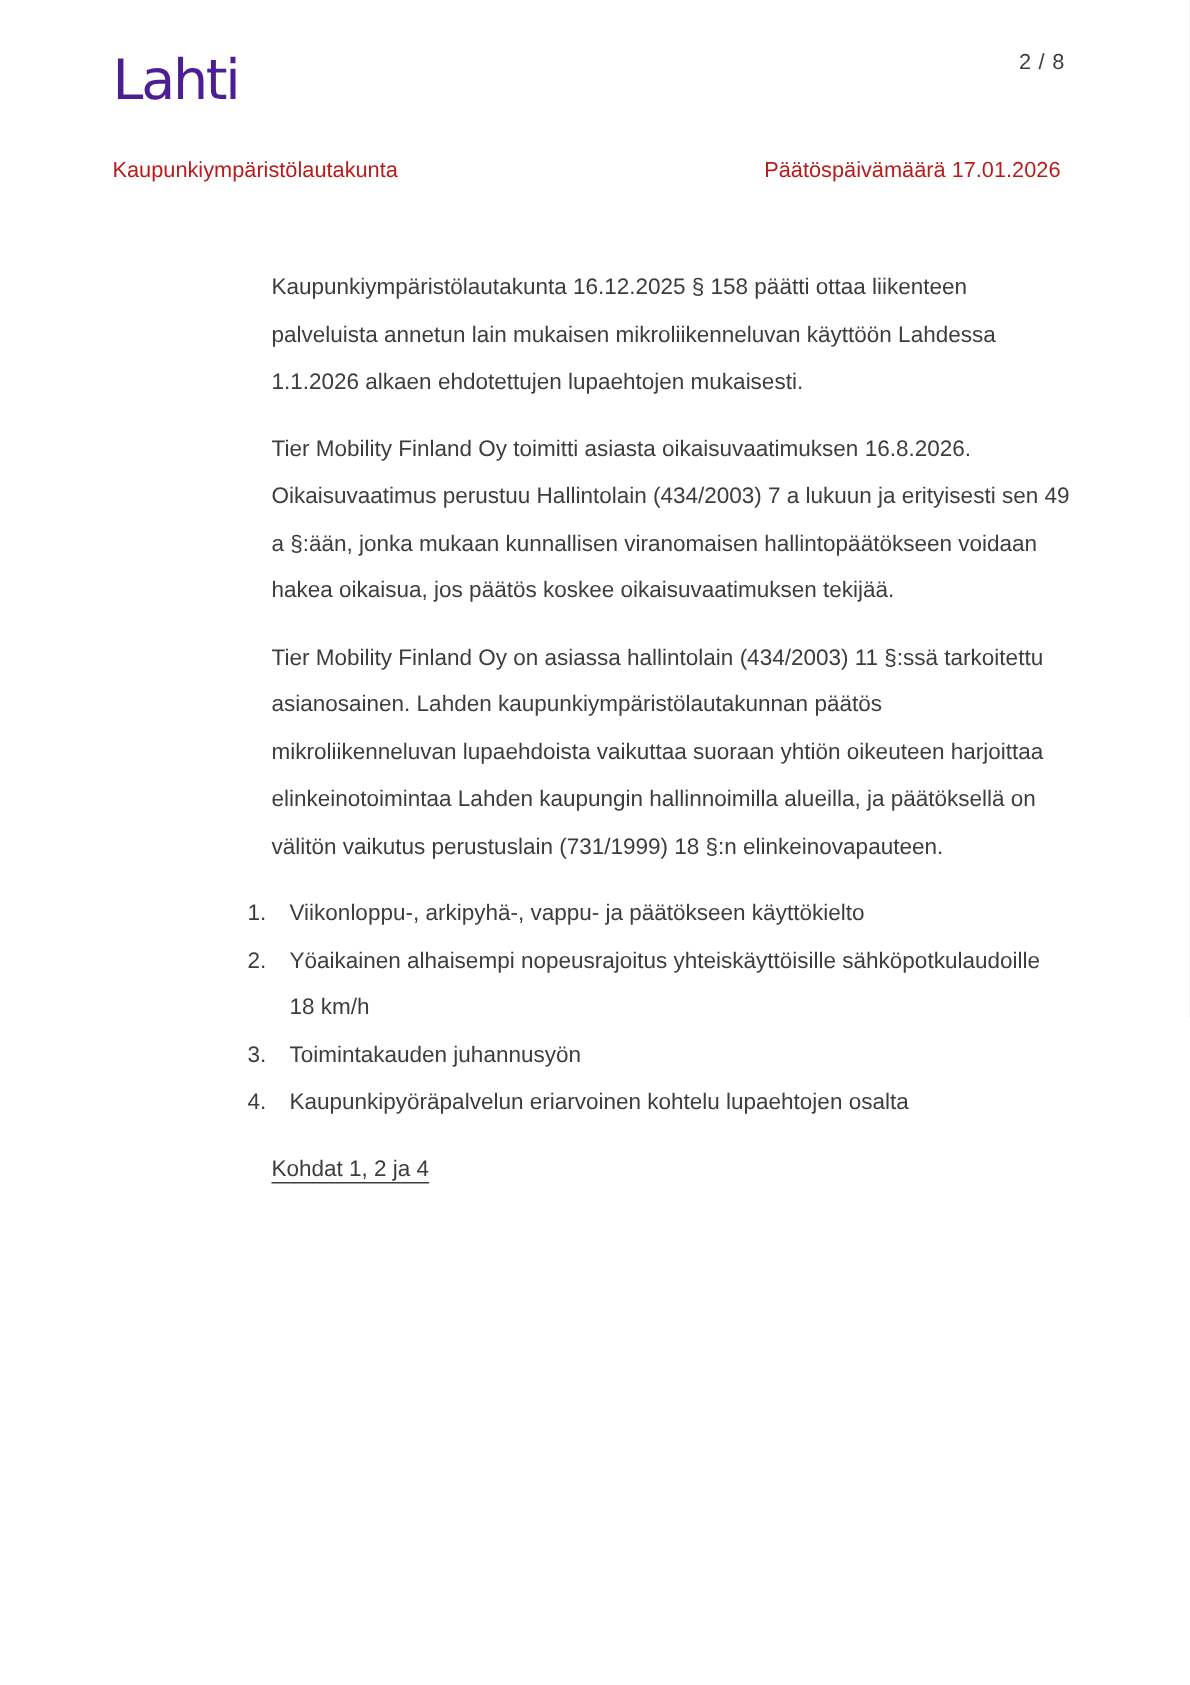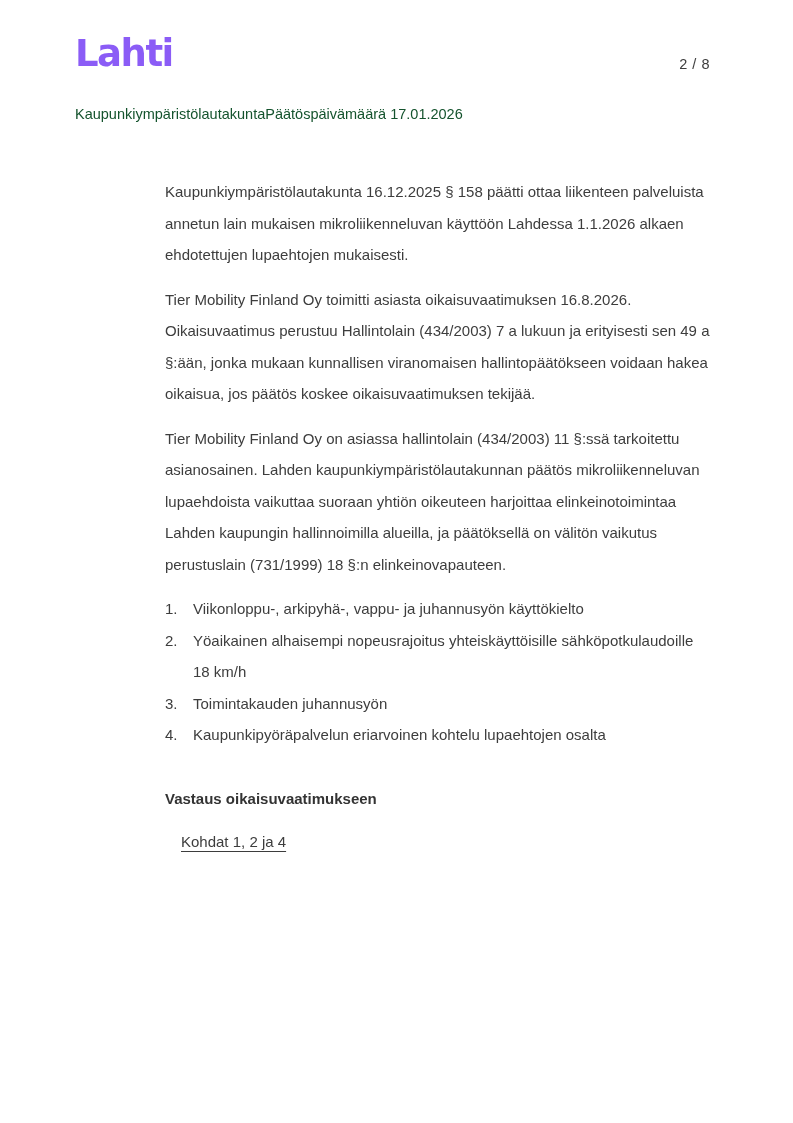--- a/index.html
+++ b/index.html
@@ -23,54 +23,55 @@
     position: absolute;
     top: 34px;
     left: 75px;
     right: 83px;
     display: flex;
     justify-content: space-between;
     align-items: flex-start;
   }
   .logo {
     font-family: "DejaVu Sans", sans-serif;
-    font-weight: bold;
+    font-weight: normal;
     font-size: 37px;
     line-height: 1.1;
     letter-spacing: -1.5px;
-    color: #8b5cf6;
+    color: #4c1d95;
   }
   .page-number {
-    margin-top: 22px;
+    margin-top: 0;
     font-size: 14.5px;
     color: #3d3d3d;
     letter-spacing: 0.5px;
   }
   
   .sub-header {
     position: absolute;
     top: 106px;
     left: 75px;
     right: 86px;
     display: flex;
+    justify-content: space-between;
     font-size: 14.5px;
-    color: #14532d;
+    color: #b91c1c;
   }
   
   .content {
     position: absolute;
     top: 176px;
     left: 165px;
     width: 548px;
     font-size: 15px;
     line-height: 31.5px;
     color: #3d3d3d;
   }
   .content p {
-    margin: 0 0 13px 0;
+    margin: 0 0 13px 16px;
   }
   
   .num-list {
     margin: 0 0 13px 0;
   }
   .num-item {
     display: flex;
     align-items: flex-start;
   }
   .num-item .num {
@@ -117,37 +118,36 @@
     <p>Kaupunkiympäristölautakunta 16.12.2025 § 158 päätti ottaa liikenteen palveluista annetun lain mukaisen mikroliikenneluvan käyttöön Lahdessa 1.1.2026 alkaen ehdotettujen lupaehtojen mukaisesti.</p>
 
     <p>Tier Mobility Finland Oy toimitti asiasta oikaisuvaatimuksen 16.8.2026. Oikaisuvaatimus perustuu Hallintolain (434/2003) 7 a lukuun ja erityisesti sen 49 a §:ään, jonka mukaan kunnallisen viranomaisen hallintopäätökseen voidaan hakea oikaisua, jos päätös koskee oikaisuvaatimuksen tekijää.</p>
 
     <p>Tier Mobility Finland Oy on asiassa hallintolain (434/2003) 11 §:ssä tarkoitettu asianosainen. Lahden kaupunkiympäristölautakunnan päätös mikroliikenneluvan lupaehdoista vaikuttaa suoraan yhtiön oikeuteen harjoittaa elinkeinotoimintaa Lahden kaupungin hallinnoimilla alueilla, ja päätöksellä on välitön vaikutus perustuslain (731/1999) 18 §:n elinkeinovapauteen.</p>
 
 
     <div class="num-list">
       <div class="num-item">
         <span class="num">1.</span>
-        <span class="item-text">Viikonloppu-, arkipyhä-, vappu- ja juhannusyön käyttökielto</span>
+        <span class="item-text">Viikonloppu-, arkipyhä-, vappu- ja päätökseen käyttökielto</span>
       </div>
       <div class="num-item">
         <span class="num">2.</span>
         <span class="item-text">Yöaikainen alhaisempi nopeusrajoitus yhteiskäyttöisille sähköpotkulaudoille 18 km/h</span>
       </div>
       <div class="num-item">
         <span class="num">3.</span>
         <span class="item-text">Toimintakauden juhannusyön</span>
       </div>
       <div class="num-item">
         <span class="num">4.</span>
         <span class="item-text">Kaupunkipyöräpalvelun eriarvoinen kohtelu lupaehtojen osalta</span>
       </div>
     </div>
 
 
-    <p class="response-heading">Vastaus oikaisuvaatimukseen</p>
 
     <p class="points-heading">
       <span>Kohdat 1, 2 ja 4</span>
     </p>
 
   </div>
 </div>
 
 </body></html>

